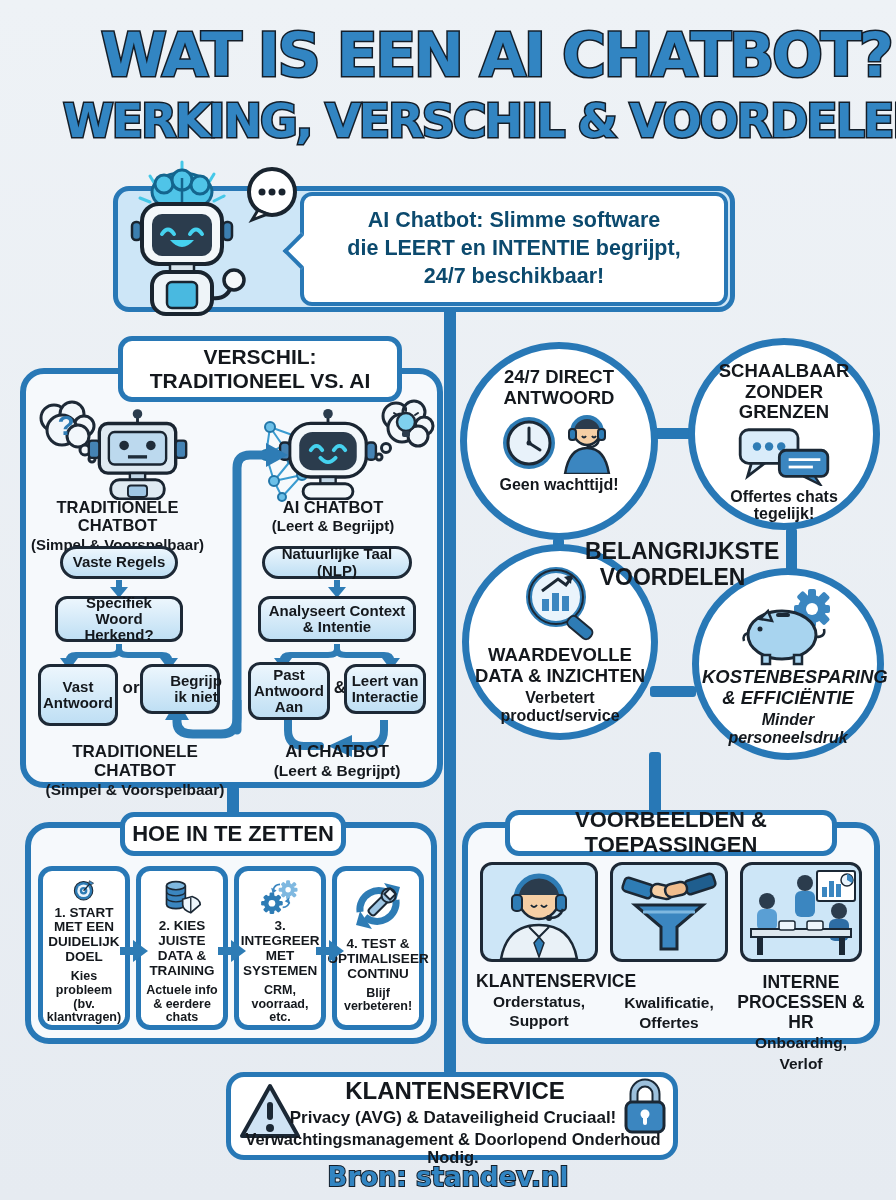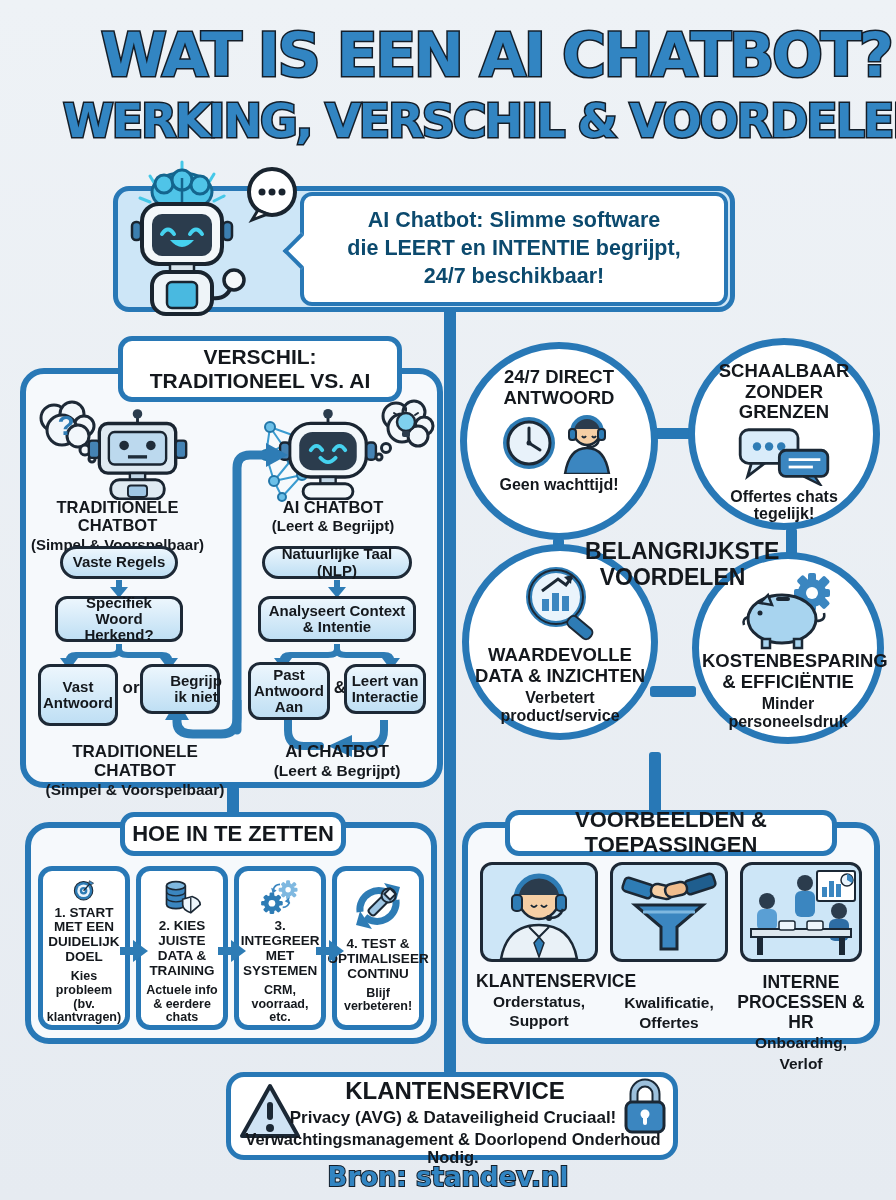--- a/index.html
+++ b/index.html
@@ -293,21 +293,21 @@
       <rect x="38" y="28" width="7" height="18" fill="#3b86c0"></rect>
       <rect x="48" y="31" width="7" height="15" fill="#3b86c0"></rect>
       <path d="M28,26 L44,14 L52,20 L58,12" stroke="#1b2835" stroke-width="3" fill="none"></path>
       <polygon points="58,10 50,12 57,19" fill="#1b2835"></polygon>
       <rect x="59" y="49" width="28" height="12" rx="5" transform="rotate(40 59 49)" fill="#2e7cb5" stroke="#1b2835" stroke-width="2"></rect>
     </svg>
     <div class="ct" style="width:172px;margin-top:2px;">WAARDEVOLLE DATA &amp; INZICHTEN</div>
     <div class="cs" style="width:120px;margin-top:3px;">Verbetert product/service</div>
   </div>
 
-  <div class="circle" style="left:692px;top:552px;width:192px;height:192px;padding-top:12px;">
+  <div class="circle" style="left:692px;top:568px;width:192px;height:192px;padding-top:12px;font-style:italic;">
     <svg width="104" height="80" viewBox="0 0 104 80">
       <g fill="#3b86c0">
         <circle cx="76" cy="22" r="14"></circle>
         <rect x="72" y="2" width="8" height="10" rx="2"></rect>
           <rect x="72" y="30" width="8" height="10" rx="2"></rect>
         <rect x="58" y="18" width="10" height="8" rx="2"></rect>
           <rect x="84" y="18" width="10" height="8" rx="2"></rect>
         <rect x="62" y="6" width="9" height="9" rx="2" transform="rotate(-45 66 10)"></rect>
         <rect x="84" y="6" width="9" height="9" rx="2" transform="rotate(45 88 10)"></rect>
         <rect x="62" y="28" width="9" height="9" rx="2" transform="rotate(45 66 33)"></rect>

